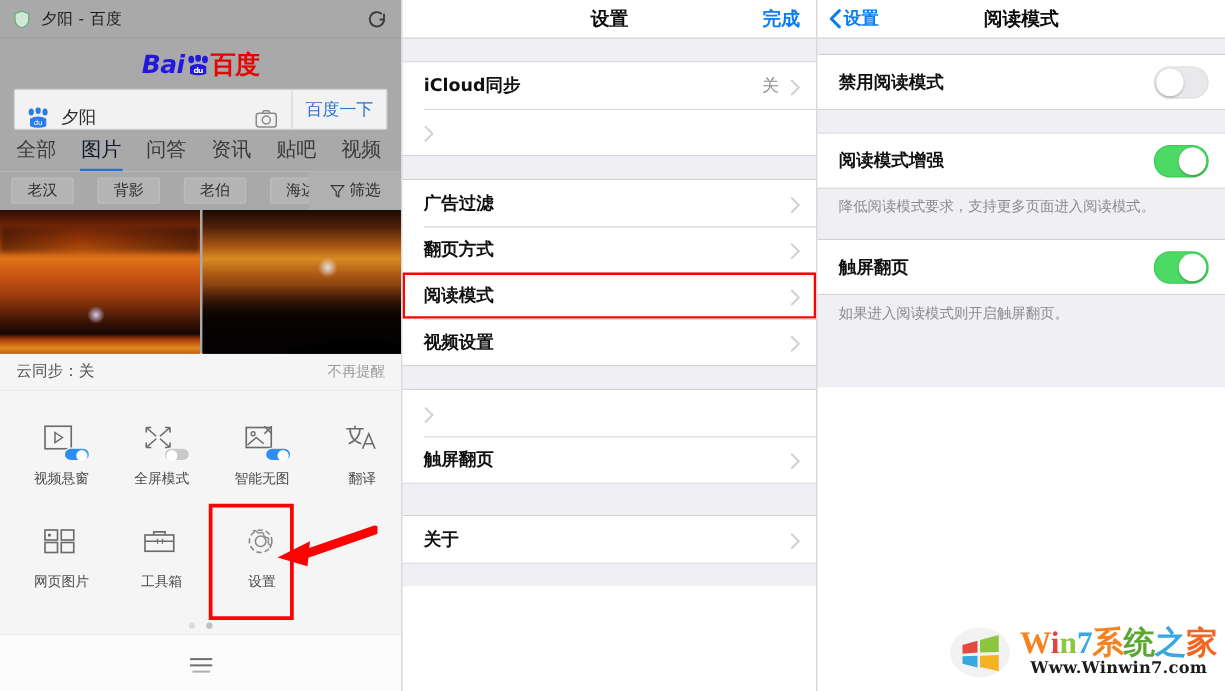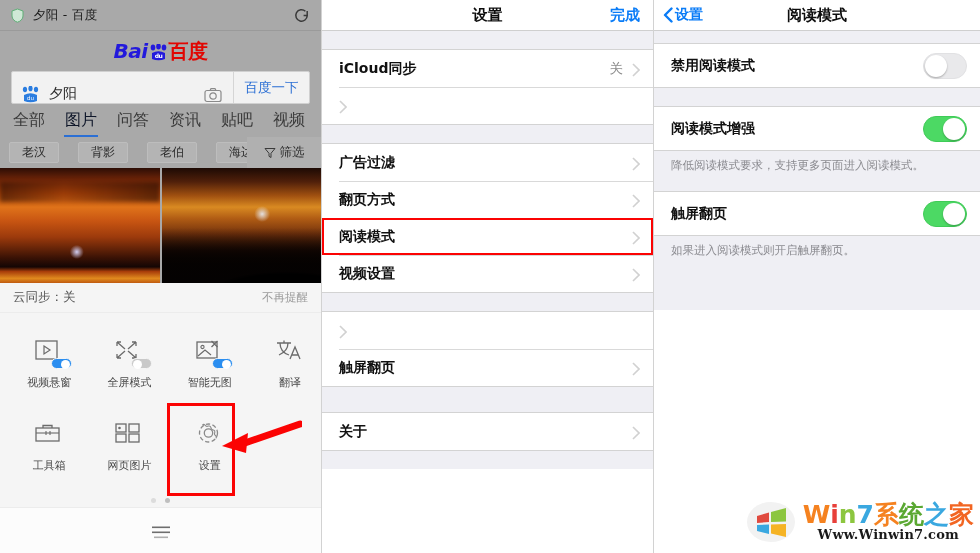--- a/index.html
+++ b/index.html
@@ -244,20 +244,21 @@
   
   .watermark {
     position: absolute; right: 6px; bottom: 6px;
     display: flex; align-items: center; gap: 7px;
   }
   .wm-logo { width: 50px; height: 50px; flex: 0 0 50px; }
   .wm-text { display: flex; flex-direction: column; align-items: center; }
   .wm-main {
     font-size: 25px; font-weight: bold; letter-spacing: 0px;
     line-height: 1.02;
+    font-family: Liberation Serif, serif;
   }
   .wm-main .w  { color: #f58220; }
   .wm-main .i  { color: #e8403a; }
   .wm-main .n  { color: #8cc63f; }
   .wm-main .sv { color: #3aa8e0; }
   .wm-main .c1 { color: #f58220; }
   .wm-main .c2 { color: #5aa832; }
   .wm-main .c3 { color: #3aa8e0; }
   .wm-main .c4 { color: #f26522; }
   .wm-sub {
@@ -408,40 +409,40 @@
             <path d="M4 5 H18 M11 2.5 V5 M7 5 Q7 14 16 17 M15 5 Q15 13 6 17" fill="none" stroke="#6b6b6b" stroke-width="1.3"></path>
             <path d="M17 21 L22 9 L27 21 M19 17 H25" fill="none" stroke="#6b6b6b" stroke-width="1.3"></path>
           </svg>
         </span>
         <span class="tool-label">翻译</span>
       </div>
 
       <div class="tool-cell">
         <span class="tool-ico">
           <svg viewBox="0 0 34 30" width="34" height="30">
-            <rect x="4" y="7" width="23" height="13" fill="none" stroke="#6b6b6b" stroke-width="1.3"></rect>
-            <path d="M11 7 V4.5 H20 V7" fill="none" stroke="#6b6b6b" stroke-width="1.3"></path>
-            <path d="M4 12 H27" fill="none" stroke="#6b6b6b" stroke-width="1.1"></path>
-            <path d="M14 10 V14 M18 10 V14" fill="none" stroke="#6b6b6b" stroke-width="1.1"></path>
-          </svg>
-        </span>
-        <span class="tool-label">工具箱</span>
-      </div>
-
-      <div class="tool-cell">
-        <span class="tool-ico">
-          <svg viewBox="0 0 34 30" width="34" height="30">
             <rect x="4" y="3" width="10" height="8" fill="none" stroke="#6b6b6b" stroke-width="1.3"></rect>
             <circle cx="7.5" cy="7" r="1.3" fill="#6b6b6b"></circle>
             <rect x="17" y="3" width="10" height="8" fill="none" stroke="#6b6b6b" stroke-width="1.3"></rect>
             <rect x="4" y="13" width="10" height="8" fill="none" stroke="#6b6b6b" stroke-width="1.3"></rect>
             <rect x="17" y="13" width="10" height="8" fill="none" stroke="#6b6b6b" stroke-width="1.3"></rect>
           </svg>
         </span>
         <span class="tool-label">网页图片</span>
+      </div>
+
+      <div class="tool-cell">
+        <span class="tool-ico">
+          <svg viewBox="0 0 34 30" width="34" height="30">
+            <rect x="4" y="7" width="23" height="13" fill="none" stroke="#6b6b6b" stroke-width="1.3"></rect>
+            <path d="M11 7 V4.5 H20 V7" fill="none" stroke="#6b6b6b" stroke-width="1.3"></path>
+            <path d="M4 12 H27" fill="none" stroke="#6b6b6b" stroke-width="1.1"></path>
+            <path d="M14 10 V14 M18 10 V14" fill="none" stroke="#6b6b6b" stroke-width="1.1"></path>
+          </svg>
+        </span>
+        <span class="tool-label">工具箱</span>
       </div>
 
       <div class="tool-cell">
         <span class="tool-ico">
           <svg viewBox="0 0 34 30" width="34" height="30">
             <path d="M15.5 3.2 a2.2 2.2 0 0 1 3 0 l.9.9a2.2 2.2 0 0 0 2.1.6l1.2-.3a2.2 2.2 0 0 1 2.6 1.5l.4 1.2a2.2 2.2 0 0 0 1.5 1.5l1.2.4a2.2 2.2 0 0 1 1.5 2.6l-.3 1.2a2.2 2.2 0 0 0 .6 2.1l.9.9a2.2 2.2 0 0 1 0 3" transform="translate(-6.5,0) scale(0.86) translate(3,1.5)" fill="none" stroke="#8a8a8a" stroke-width="1.3"></path>
             <circle cx="15.5" cy="12" r="9" fill="none" stroke="#8a8a8a" stroke-width="1.3" stroke-dasharray="4.2 2.4"></circle>
             <circle cx="15.5" cy="12" r="4.2" fill="none" stroke="#8a8a8a" stroke-width="1.3"></circle>
           </svg>
         </span>

